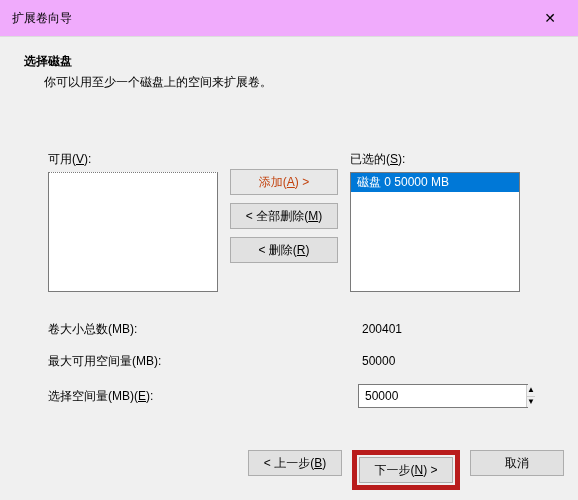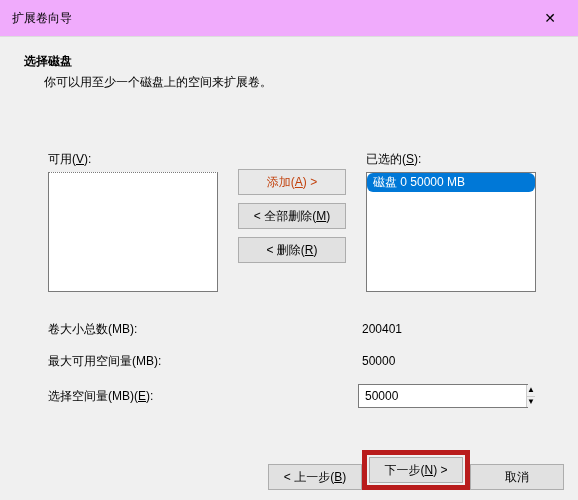--- a/index.html
+++ b/index.html
@@ -27,39 +27,38 @@
       align-items: center;
       justify-content: center;
       font-size: 14px;
       cursor: pointer;
     }
     .content { padding: 10px 20px; }
     .heading { font-weight: bold; margin: 6px 0 4px 4px; }
     .subheading { margin-left: 24px; margin-bottom: 60px; }
     .list-area {
       display: flex;
-      gap: 20px;
+      gap: 12px;
       padding: 0 28px;
       align-items: flex-start;
     }
     .col { display: flex; flex-direction: column; }
     .label { margin-bottom: 4px; }
     .listbox {
       width: 170px;
       height: 120px;
       background: #fff;
       border: 1px solid #7a7a7a;
       overflow: auto;
     }
     .listbox.available { border-top: 1px dotted #7a7a7a; }
     .list-item {
       padding: 1px 6px;
       font-size: 12px;
       white-space: nowrap;
-      border-radius: 6px;
     }
     .list-item.selected { background: #0078d7; color: #fff; }
     .btn-col {
       display: flex;
       flex-direction: column;
       gap: 8px;
       padding-top: 18px;
     }
     .btn {
       width: 108px;
@@ -123,21 +122,22 @@
       cursor: pointer;
       user-select: none;
       line-height: 1;
     }
     .spin:first-child { border-bottom: 1px solid #ccc; }
     .footer {
       position: absolute;
       bottom: 10px;
       right: 14px;
       display: flex;
-      align-items: flex-end;
+      gap: 10px;
+      align-items: flex-start;
     }
     .footer .btn { width: 94px; }
     .highlight-wrap {
       border: 5px solid #b91c1c;
       padding: 2px;
     }
     .u { text-decoration: underline; }
   </style>
 </head>
 <body>

